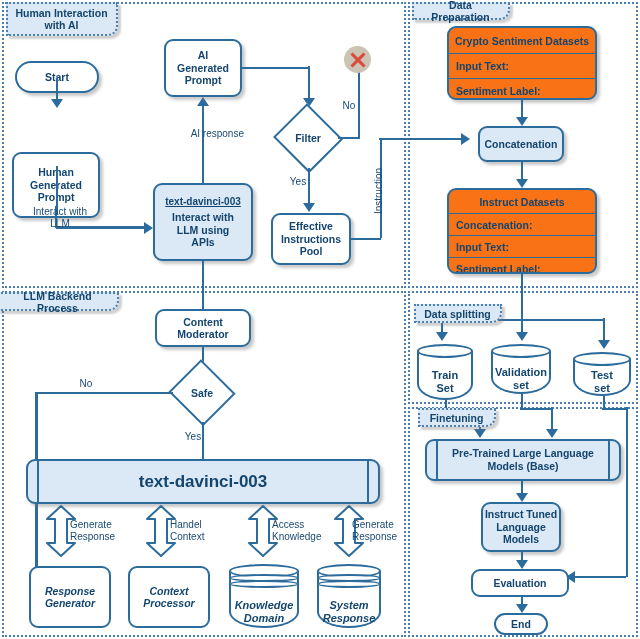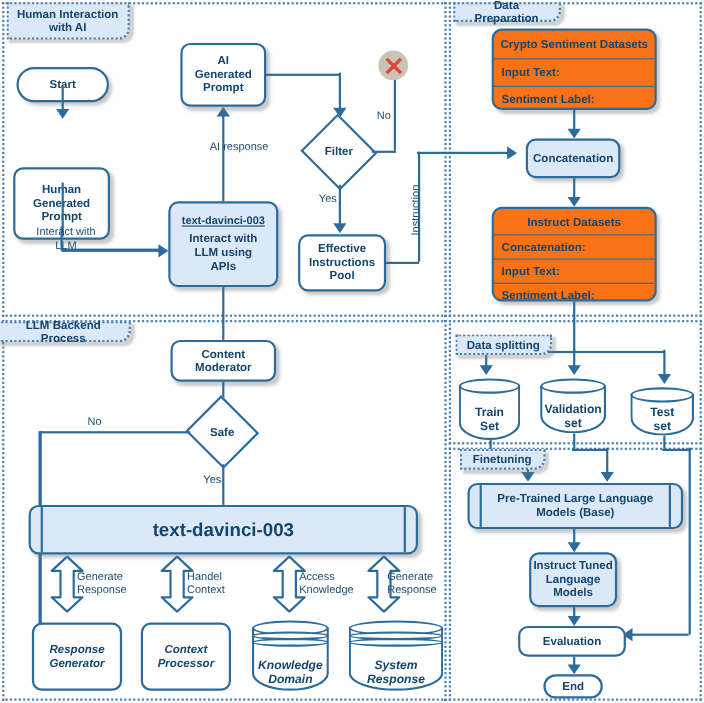--- a/index.html
+++ b/index.html
@@ -278,21 +278,21 @@
 
   <div class="cyl" style="left:229px;top:564px;width:70px;height:64px;">
     <div class="body"></div>
     <div class="top" style="top:0;"></div>
     <div class="rib" style="top:10px;"></div>
     <div class="rib" style="top:16px;"></div>
     <div class="ctxt italic" style="white-space:pre-line;font-style:italic;">Knowledge
 Domain</div>
   </div>
 
-  <div class="cyl" style="left:317px;top:564px;width:86px;height:64px;">
+  <div class="cyl" style="left:317px;top:564px;width:64px;height:64px;">
     <div class="body"></div>
     <div class="top" style="top:0;"></div>
     <div class="rib" style="top:10px;"></div>
     <div class="rib" style="top:16px;"></div>
     <div class="ctxt italic" style="white-space:pre-line;font-style:italic;">System
 Response</div>
   </div>
 
   <div class="ln lnv" style="left:520.5px;top:274px;height:46px;"></div>
   <div class="ln lnh" style="left:441px;top:318.5px;width:163px;"></div>

